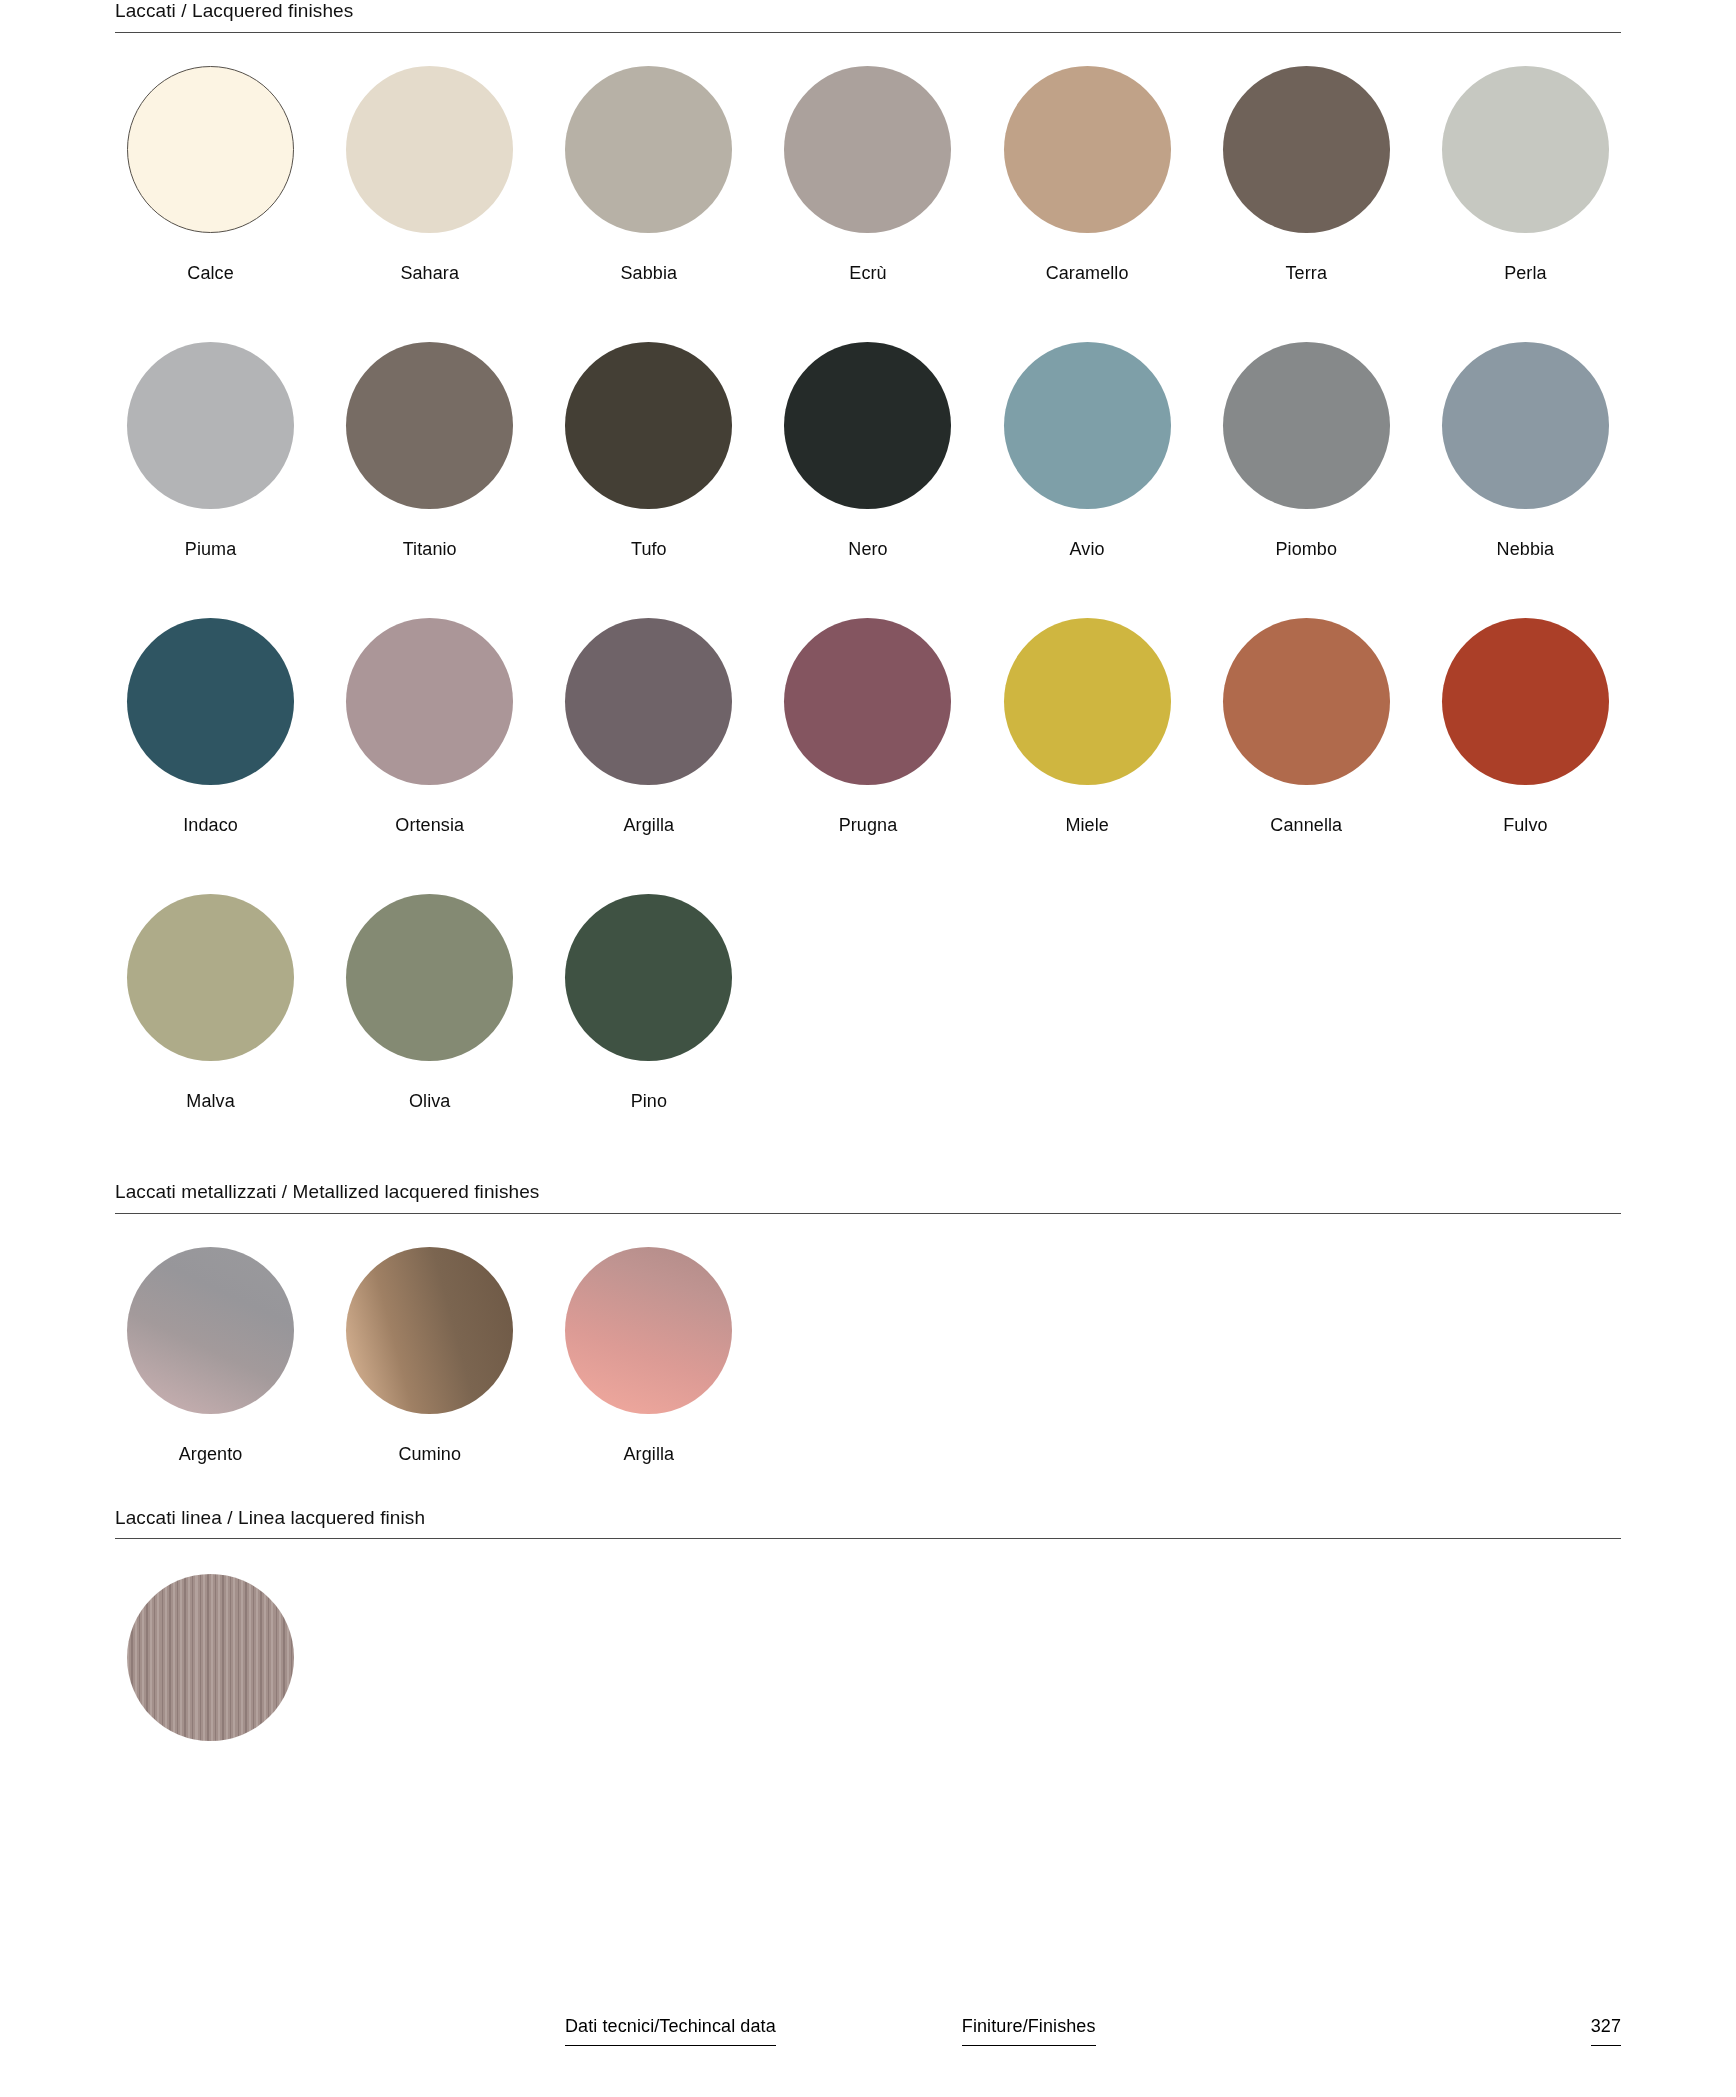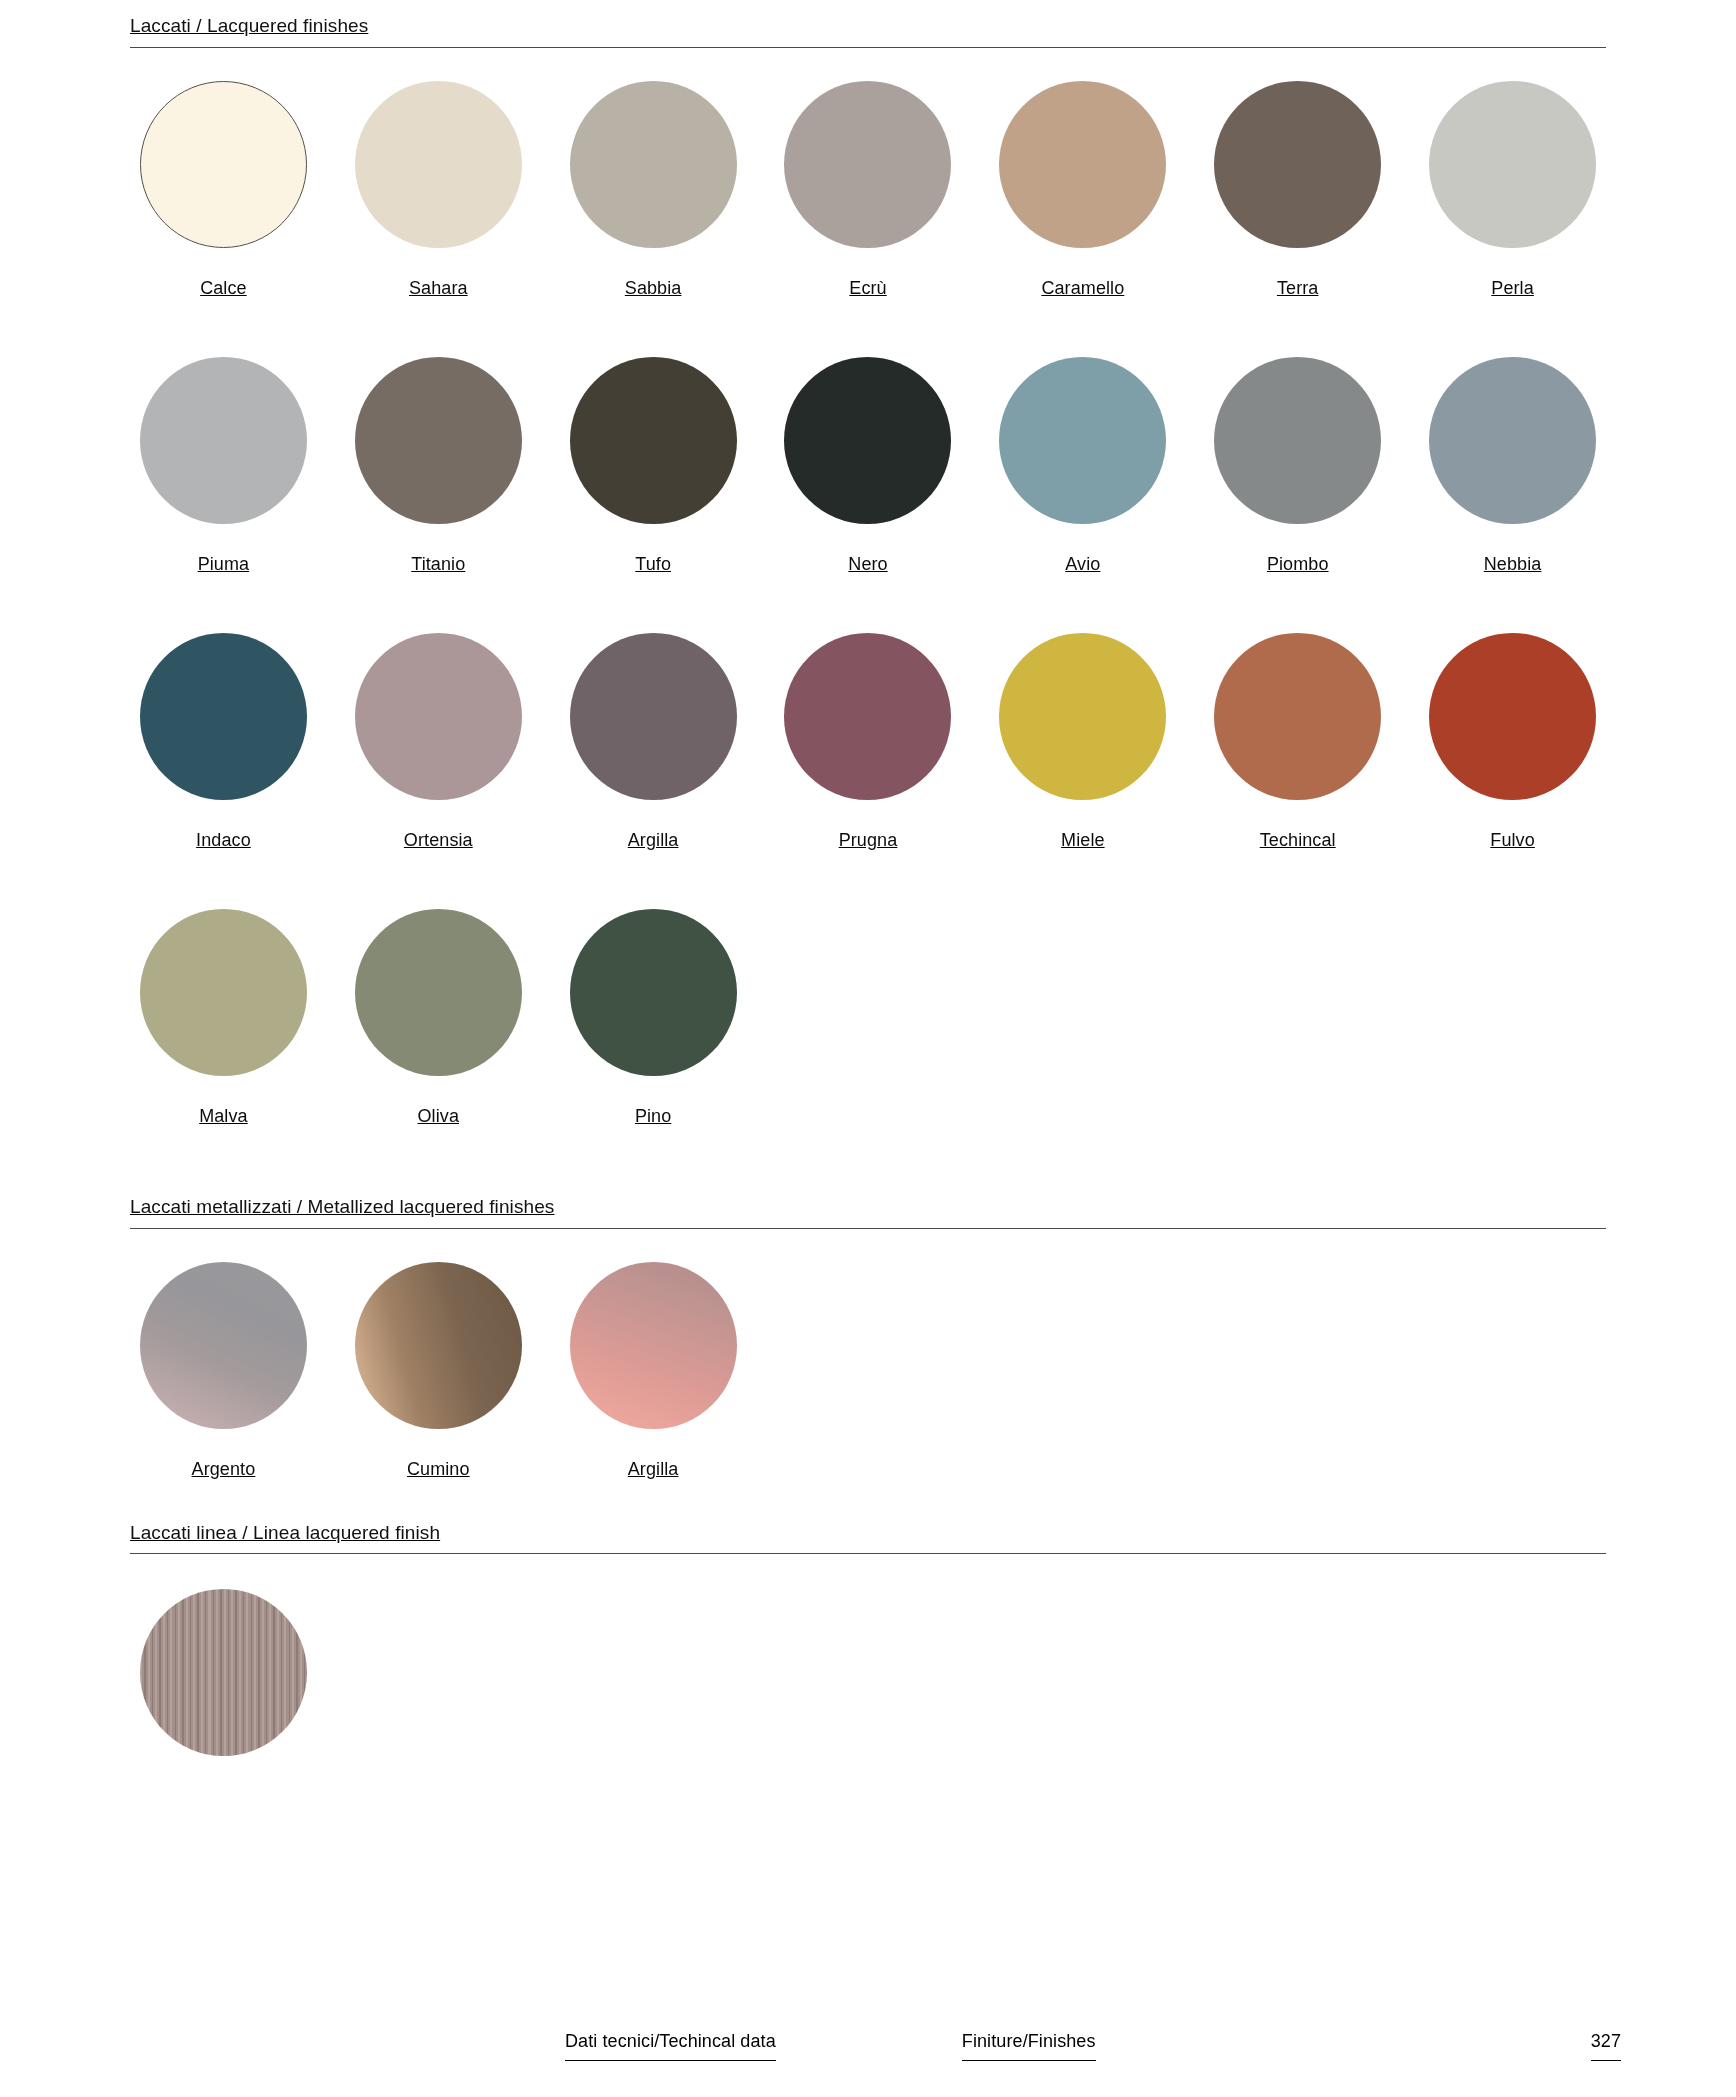--- a/index.html
+++ b/index.html
@@ -19,22 +19,21 @@
   .page {
     position: relative;
     width: 1736px;
     height: 2097px;
     box-sizing: border-box;
     padding: 0 115px;
   }
 
   
   .section {
-    margin: 15px;
-    text-decoration: underline;
+    margin: 0;
   }
   .section-header {
     font-size: 19px;
     line-height: 1.2;
     letter-spacing: 0.1px;
     color: #111111;
     padding-bottom: 9px;
     border-bottom: 1.4px solid #4a4a4a;
     font-weight: 400;
   }
@@ -203,21 +202,21 @@
       <div class="swatch-cell">
         <div class="swatch-disc" style="background-color: rgb(132, 85, 96);"></div>
         <div class="swatch-label">Prugna</div>
       </div>
       <div class="swatch-cell">
         <div class="swatch-disc" style="background-color: rgb(207, 182, 64);"></div>
         <div class="swatch-label">Miele</div>
       </div>
       <div class="swatch-cell">
         <div class="swatch-disc" style="background-color: rgb(176, 106, 76);"></div>
-        <div class="swatch-label">Techincal</div>
+        <div class="swatch-label">Cannella</div>
       </div>
 
       <div class="swatch-cell">
         <div class="swatch-disc" style="background-color: rgb(171, 63, 40);"></div>
         <div class="swatch-label">Fulvo</div>
       </div>
       <div class="swatch-cell">
         <div class="swatch-disc" style="background-color: rgb(174, 171, 137);"></div>
         <div class="swatch-label">Malva</div>
       </div>

